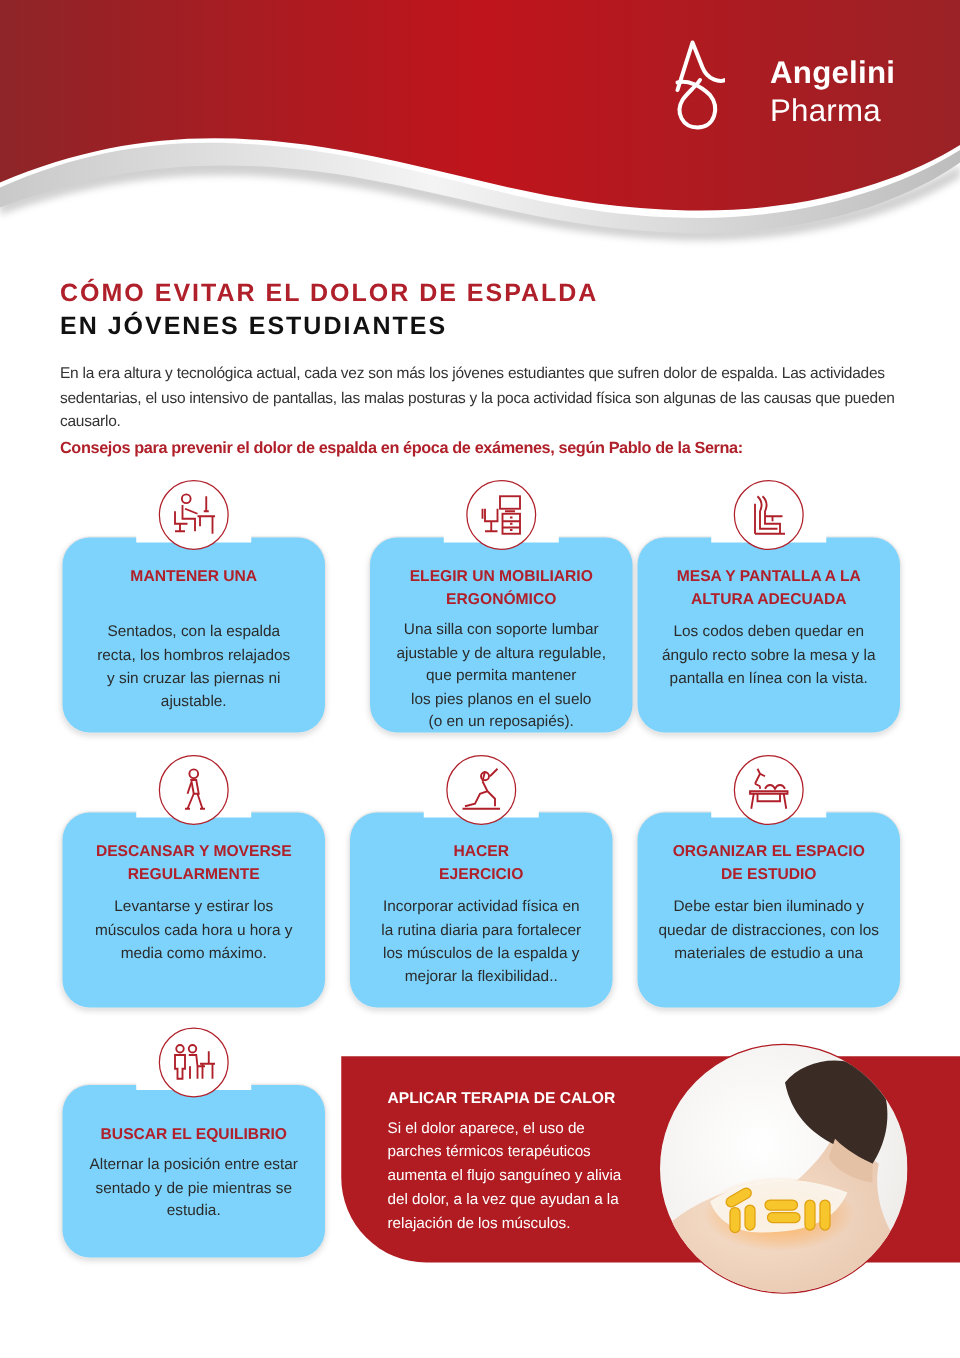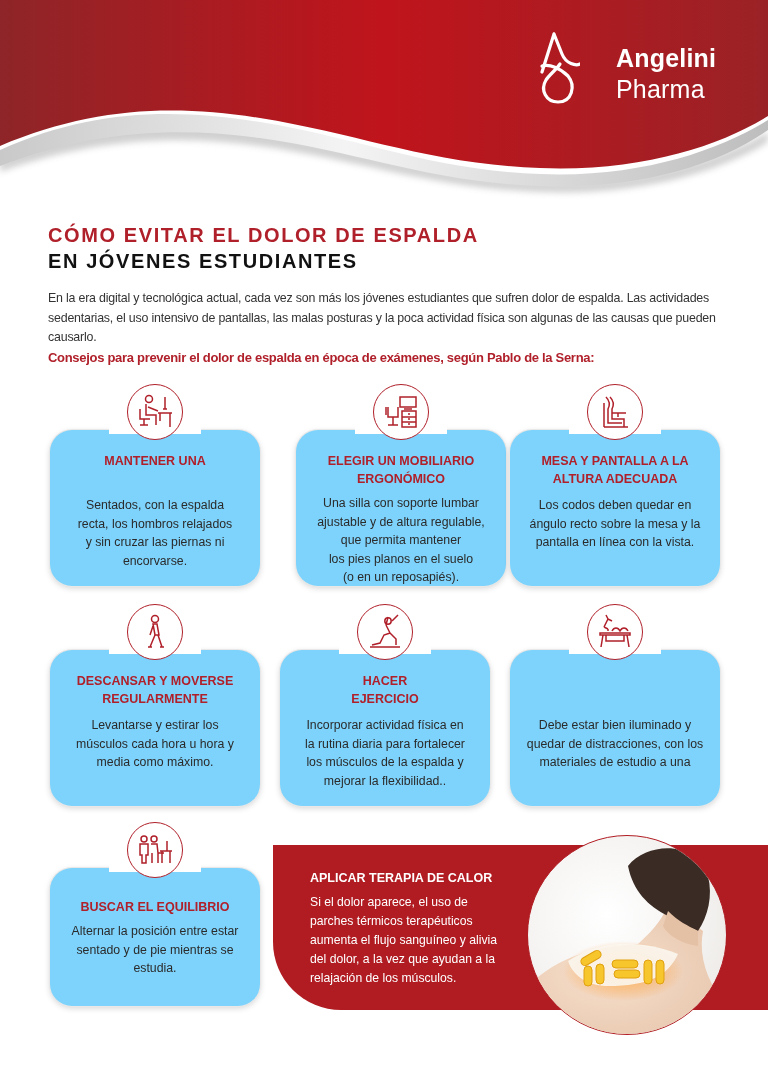--- a/index.html
+++ b/index.html
@@ -64,21 +64,21 @@
       <path d="M18,4 L6,42 M18,4 L26,24 C30,34 40,36 44,34" stroke="#fff" stroke-width="3.2" fill="none" stroke-linecap="round"></path>
       <path d="M6,36 C14,34 24,38 32,46 C40,56 36,72 22,72 C10,72 4,60 10,50 C14,44 20,40 24,34" stroke="#fff" stroke-width="3.2" fill="none" stroke-linecap="round"></path>
     </svg>
     <span class="logo-word1">Angelini</span>
     <span class="logo-word2">Pharma</span>
   </div>
 </div>
 
 <div class="title1">CÓMO EVITAR EL DOLOR DE ESPALDA</div>
 <div class="title2">EN JÓVENES ESTUDIANTES</div>
-<p class="intro">En la era digital y tecnológica actual, cada vez son más los jóvenes estudiantes que sufren dolor de espalda. Las actividades sedentarias, el uso  intensivo de pantallas, las malas posturas y la poca actividad física son algunas de las causas que pueden causarlo.</p>
+<p class="intro">En la era altura y tecnológica actual, cada vez son más los jóvenes estudiantes que sufren dolor de espalda. Las actividades sedentarias, el uso  intensivo de pantallas, las malas posturas y la poca actividad física son algunas de las causas que pueden causarlo.</p>
 <div class="consejos">Consejos para prevenir el dolor de espalda en época de exámenes, según Pablo de la Serna:</div>
 
 <div class="card" style="left:50px; top:430px; height:156px;">
   <div class="card-icon-gap"></div>
   <div class="card-icon">
     <svg width="38" height="38" viewBox="0 0 38 38" fill="none" stroke="#b0202a" stroke-width="1.5">
       <circle cx="13" cy="6" r="3.5"></circle>
         <path d="M10,11 L10,22 L20,22 L20,32"></path>
         <path d="M12,14 L22,18"></path>
       <path d="M4,16 L4,26 L14,26 M8,26 L8,32 M4,32 L12,32"></path>
@@ -86,21 +86,21 @@
       <path d="M29,4 L29,16 M27,16 L31,16"></path>
     </svg>
   </div>
   <div class="card-title" style="top:22px;">
     <div>MANTENER UNA</div>
   </div>
   <div class="card-body" style="top:66px;">
     <div>Sentados, con la espalda</div>
       <div>recta, los hombros relajados</div>
       <div>y sin cruzar las piernas ni</div>
-      <div>encorvarse.</div>
+      <div>ajustable.</div>
   </div>
 </div>
 
 <div class="card" style="left:280px; top:430px; height:156px;margin-left:16px;">
   <div class="card-icon-gap"></div>
   <div class="card-icon">
     <svg width="38" height="38" viewBox="0 0 38 38" fill="none" stroke="#b0202a" stroke-width="1.5">
       <rect x="18" y="4" width="16" height="10"></rect>
         <path d="M22,16 L30,16"></path>
         <rect x="20" y="18" width="14" height="16"></rect>
@@ -186,20 +186,24 @@
 <div class="card" style="left:510px; top:650px; height:156px;">
   <div class="card-icon-gap"></div>
   <div class="card-icon">
     <svg width="38" height="38" viewBox="0 0 38 38" fill="none" stroke="#b0202a" stroke-width="1.5">
       <path d="M8,14 L12,6 L16,8 M12,6 L10,2 M8,14 L12,16"></path>
         <path d="M12,16 L12,18"></path>
       <path d="M16,18 C18,14 22,14 24,18 C26,14 30,14 32,18"></path>
         <path d="M4,20 L34,20 L34,22 L4,22 Z"></path>
       <path d="M7,22 L5,34 M31,22 L33,34 M10,22 L10,28 L28,28 L28,22"></path>
     </svg>
+  </div>
+  <div class="card-title" style="top:22px;">
+    <div>ORGANIZAR EL ESPACIO</div>
+      <div>DE ESTUDIO</div>
   </div>
   <div class="card-body" style="top:66px;">
     <div>Debe estar bien iluminado y</div>
       <div>quedar de distracciones, con los</div>
       <div>materiales de estudio a una</div>
   </div>
 </div>
 
 <div class="card" style="left:50px; top:868px; height:138px;">
   <div class="card-icon-gap"></div>

